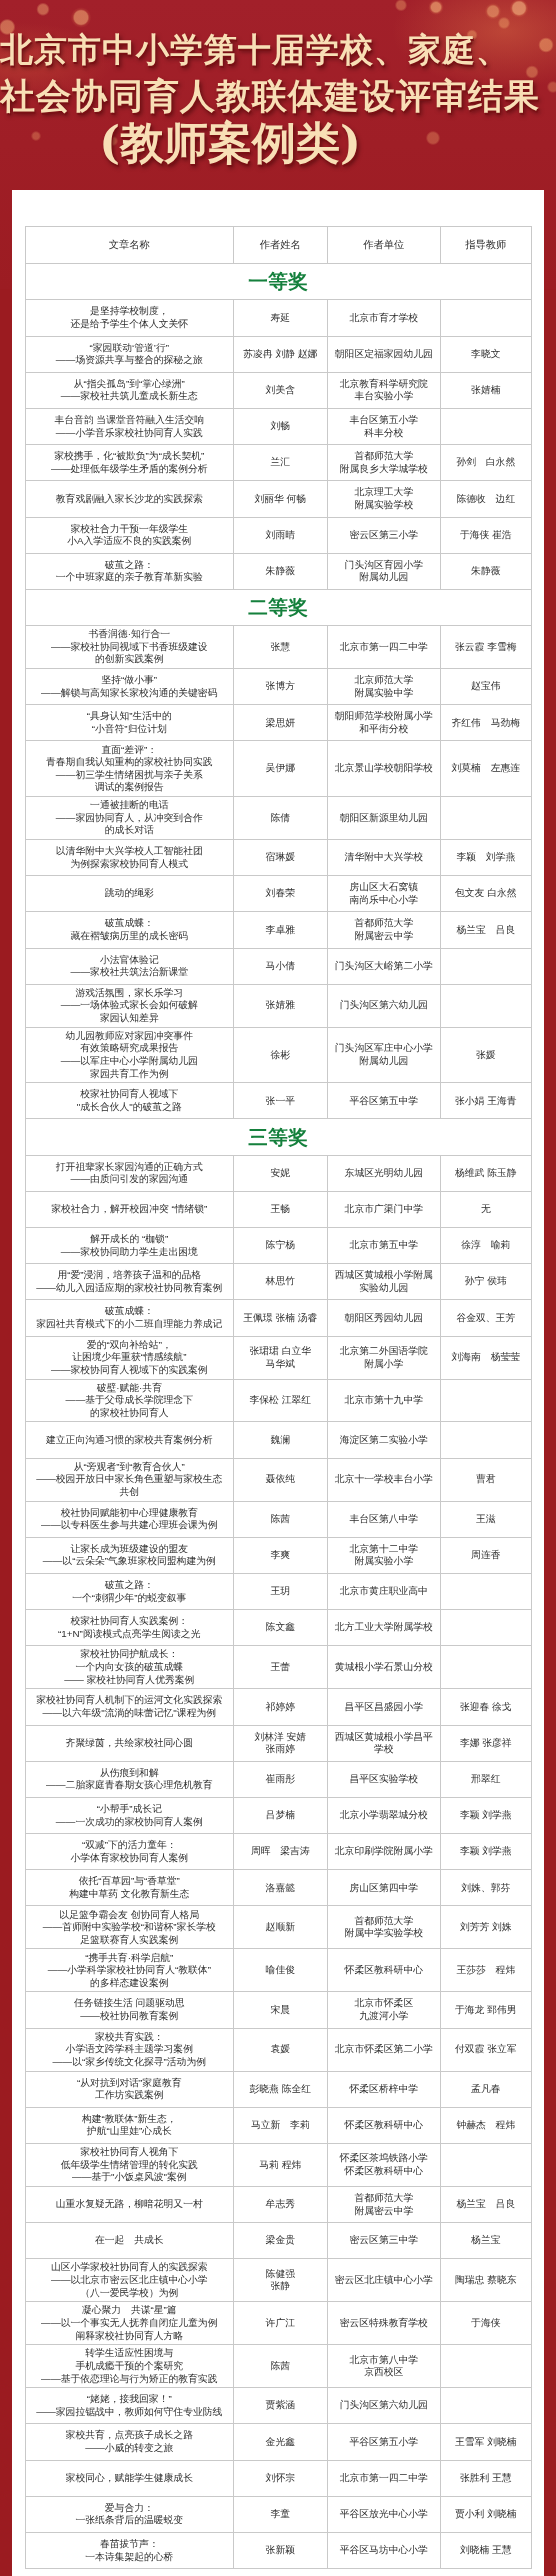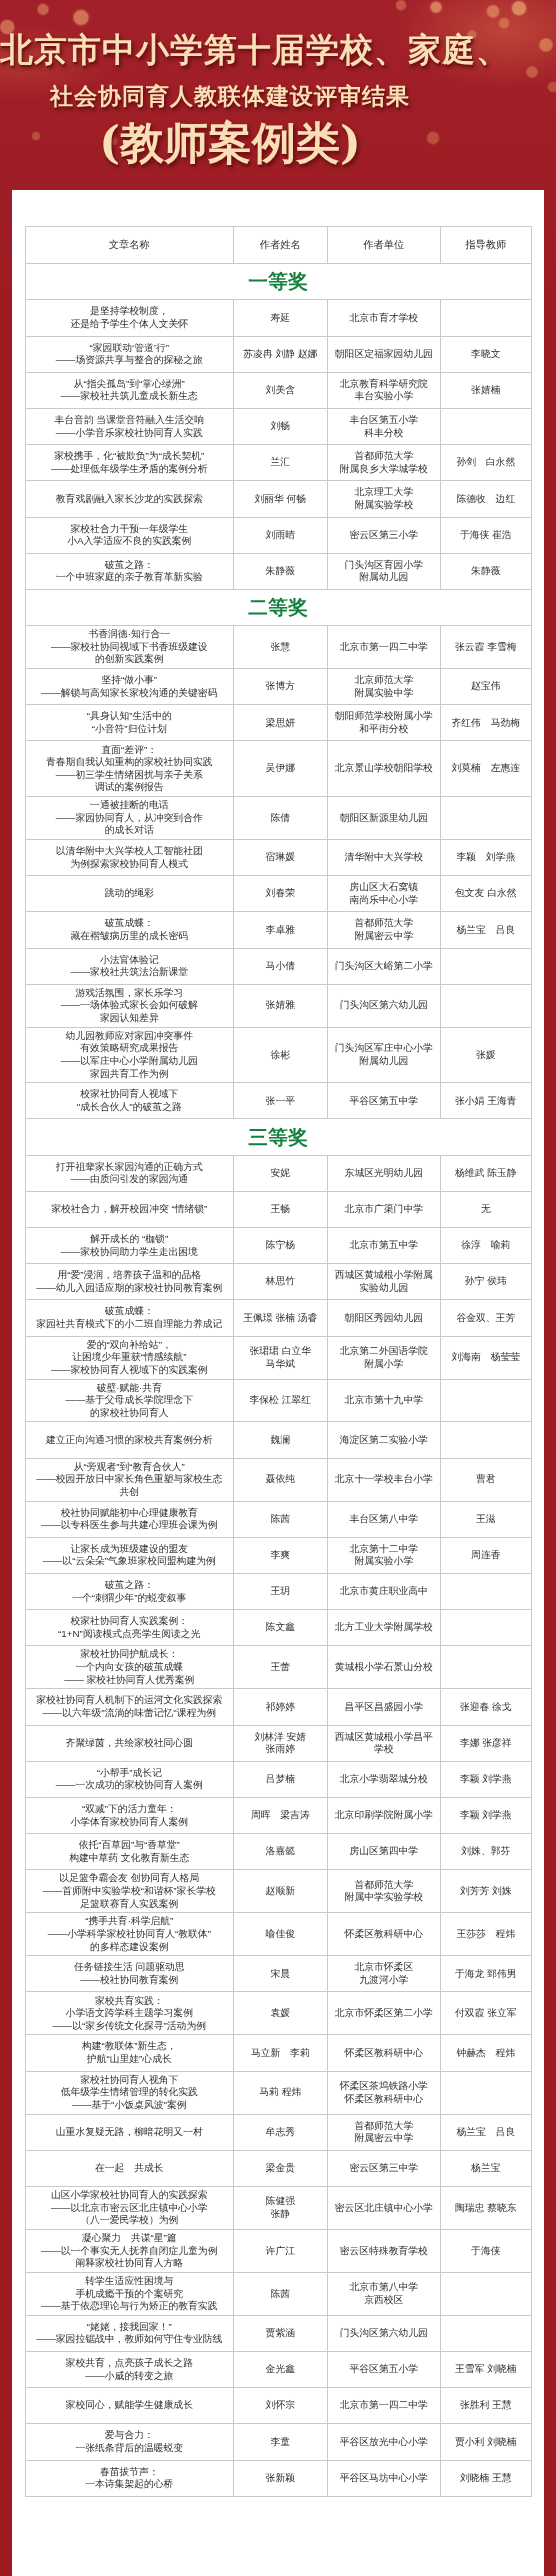--- a/index.html
+++ b/index.html
@@ -30,21 +30,21 @@
       radial-gradient(ellipse at 20.6px 62px, rgba(230,120,70,.25) 0, transparent 93px),
       linear-gradient(180deg, #a2202a 0%, #9c1c22 100%);
   }
   .title {
     position: absolute; top: 27px; left: 0; width: 460px; text-align: center;
     font-family: "DejaVu Serif", "Liberation Serif", serif; font-weight: bold;
     color: #f8dfb6;
     text-shadow: 1px 1.5px 0 #7a1014, 2.1px 3.1px 4.1px rgba(40,0,0,.55);
   }
   .title .l1 { font-size: 33px; line-height: 46px; letter-spacing: 1px; white-space: nowrap; }
-  .title .l2 { font-size: 23px; line-height: 46px; letter-spacing: 1px; white-space: nowrap; }
+  .title .l2 { font-size: 35px; line-height: 46px; letter-spacing: 1px; white-space: nowrap; }
   .title .l3 { font-size: 44px; line-height: 47px; white-space: nowrap; }
 
   .panel {
     position: absolute; left: 12.4px; top: 190px; width: 532px; height: 2782px;
     background: #ffffff;
   }
   .results {
     position: absolute; left: 12.4px; top: 36px; width: 506px;
     border-collapse: collapse; table-layout: fixed;
     color: #2e2e2e; font-size: 9.8px;
@@ -364,20 +364,27 @@
         </tr>
         <tr>
           <td>齐聚绿茵，共绘家校社同心圆</td>
           <td>刘林洋 安婧
 张雨婷</td>
           <td>西城区黄城根小学昌平
 学校</td>
           <td>李娜 张彦祥</td>
         </tr>
         <tr>
+          <td>从伤痕到和解
+——二胎家庭青春期女孩心理危机教育</td>
+          <td>崔雨彤</td>
+          <td>昌平区实验学校</td>
+          <td>邢翠红</td>
+        </tr>
+        <tr>
           <td>“小帮手”成长记
 ——一次成功的家校协同育人案例</td>
           <td>吕梦楠</td>
           <td>北京小学翡翠城分校</td>
           <td>李颖 刘学燕</td>
         </tr>
         <tr>
           <td>“双减”下的活力童年：
 小学体育家校协同育人案例</td>
           <td>周晖　梁吉涛</td>
@@ -418,20 +425,27 @@
         </tr>
         <tr>
           <td>家校共育实践：
 小学语文跨学科主题学习案例
 ——以“家乡传统文化探寻”活动为例</td>
           <td>袁媛</td>
           <td>北京市怀柔区第二小学</td>
           <td>付双霞 张立军</td>
         </tr>
         <tr>
+          <td>“从对抗到对话”家庭教育
+工作坊实践案例</td>
+          <td>彭晓燕 陈全红</td>
+          <td>怀柔区桥梓中学</td>
+          <td>孟凡春</td>
+        </tr>
+        <tr>
           <td>构建“教联体”新生态，
 护航“山里娃”心成长</td>
           <td>马立新　李莉</td>
           <td>怀柔区教科研中心</td>
           <td>钟赫杰　程炜</td>
         </tr>
         <tr>
           <td>家校社协同育人视角下
 低年级学生情绪管理的转化实践
 ——基于"小饭桌风波"案例</td>

